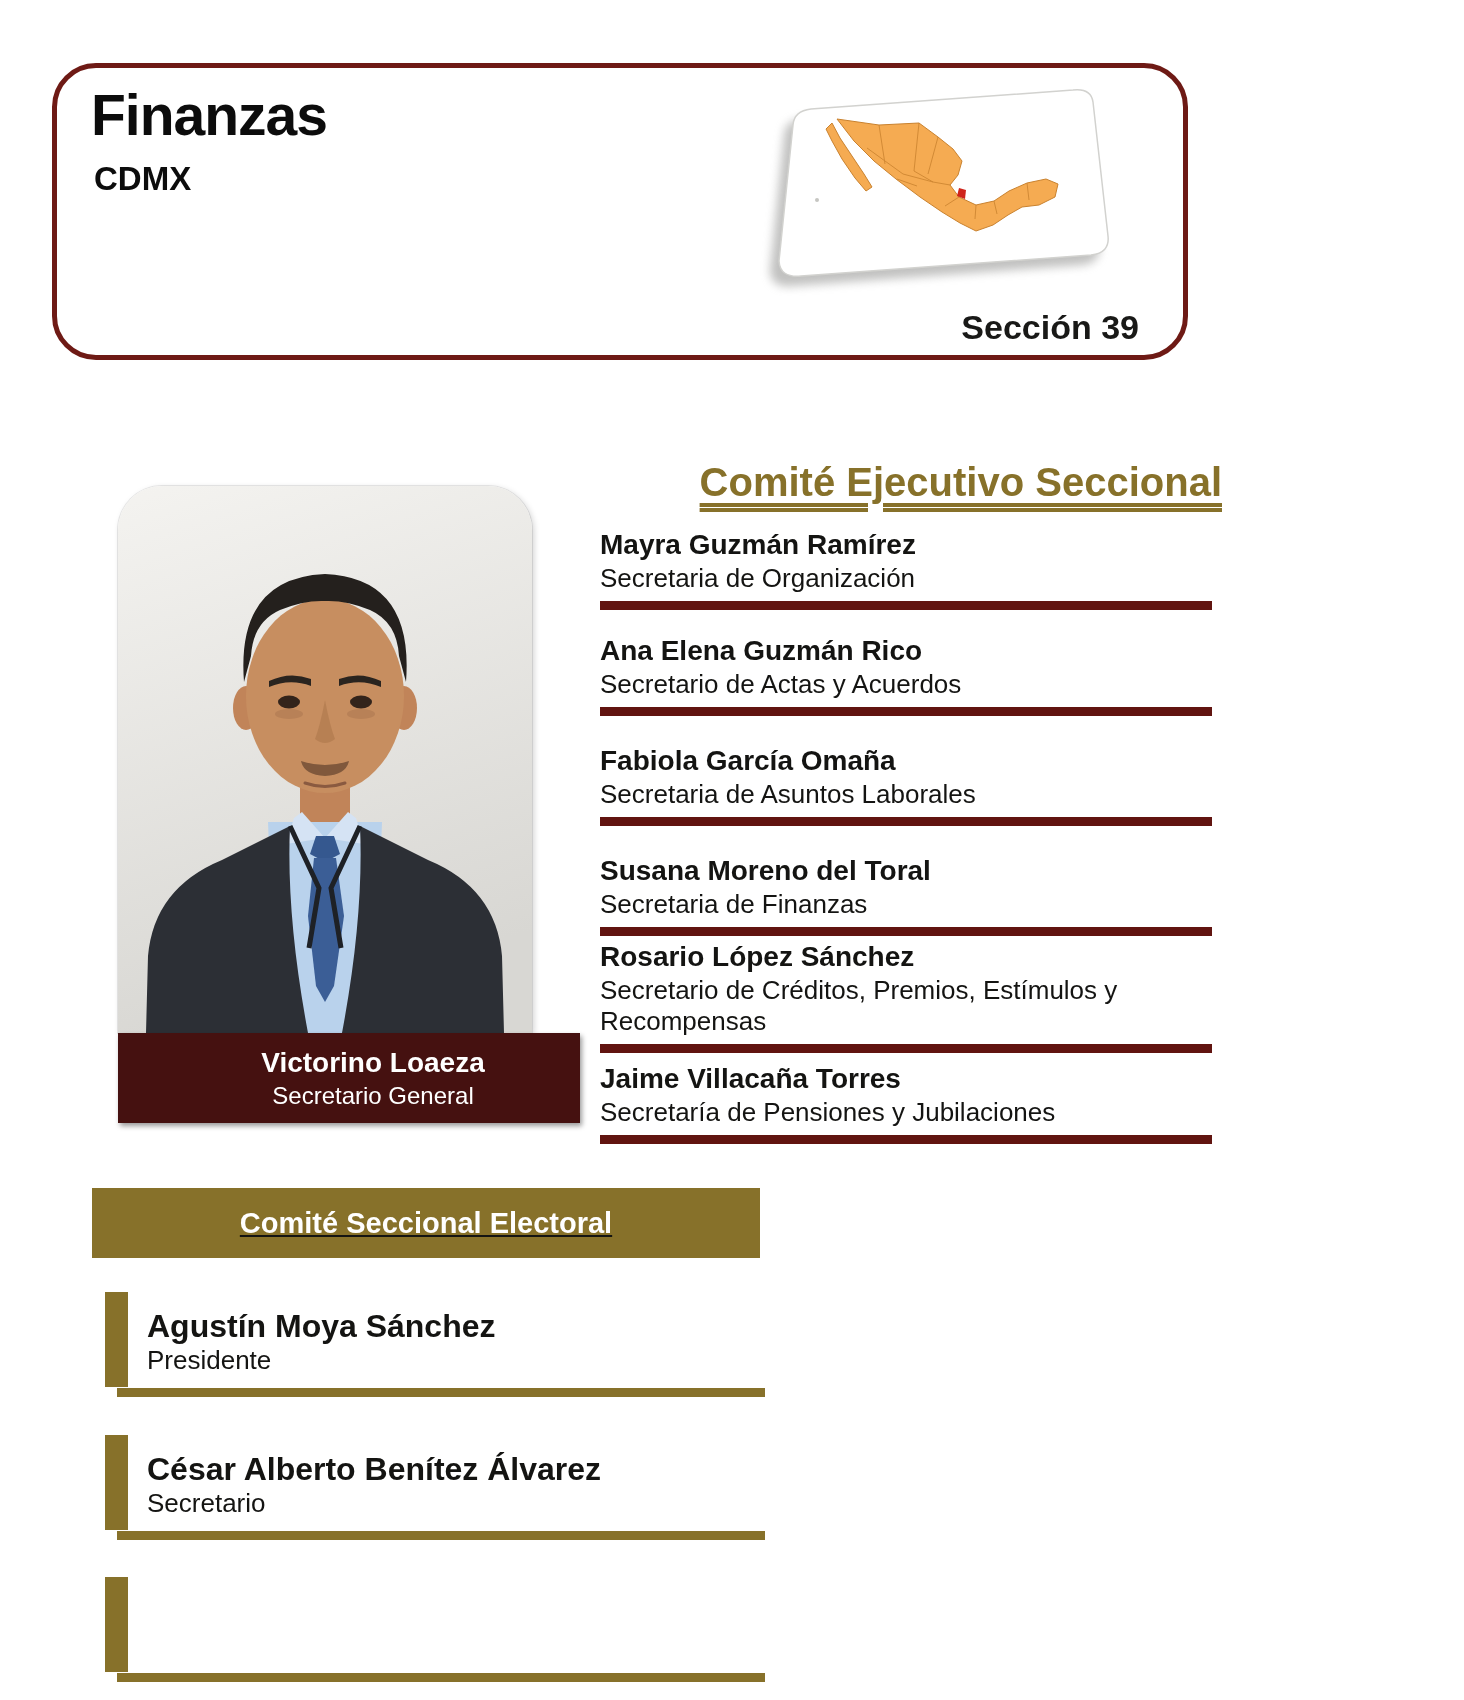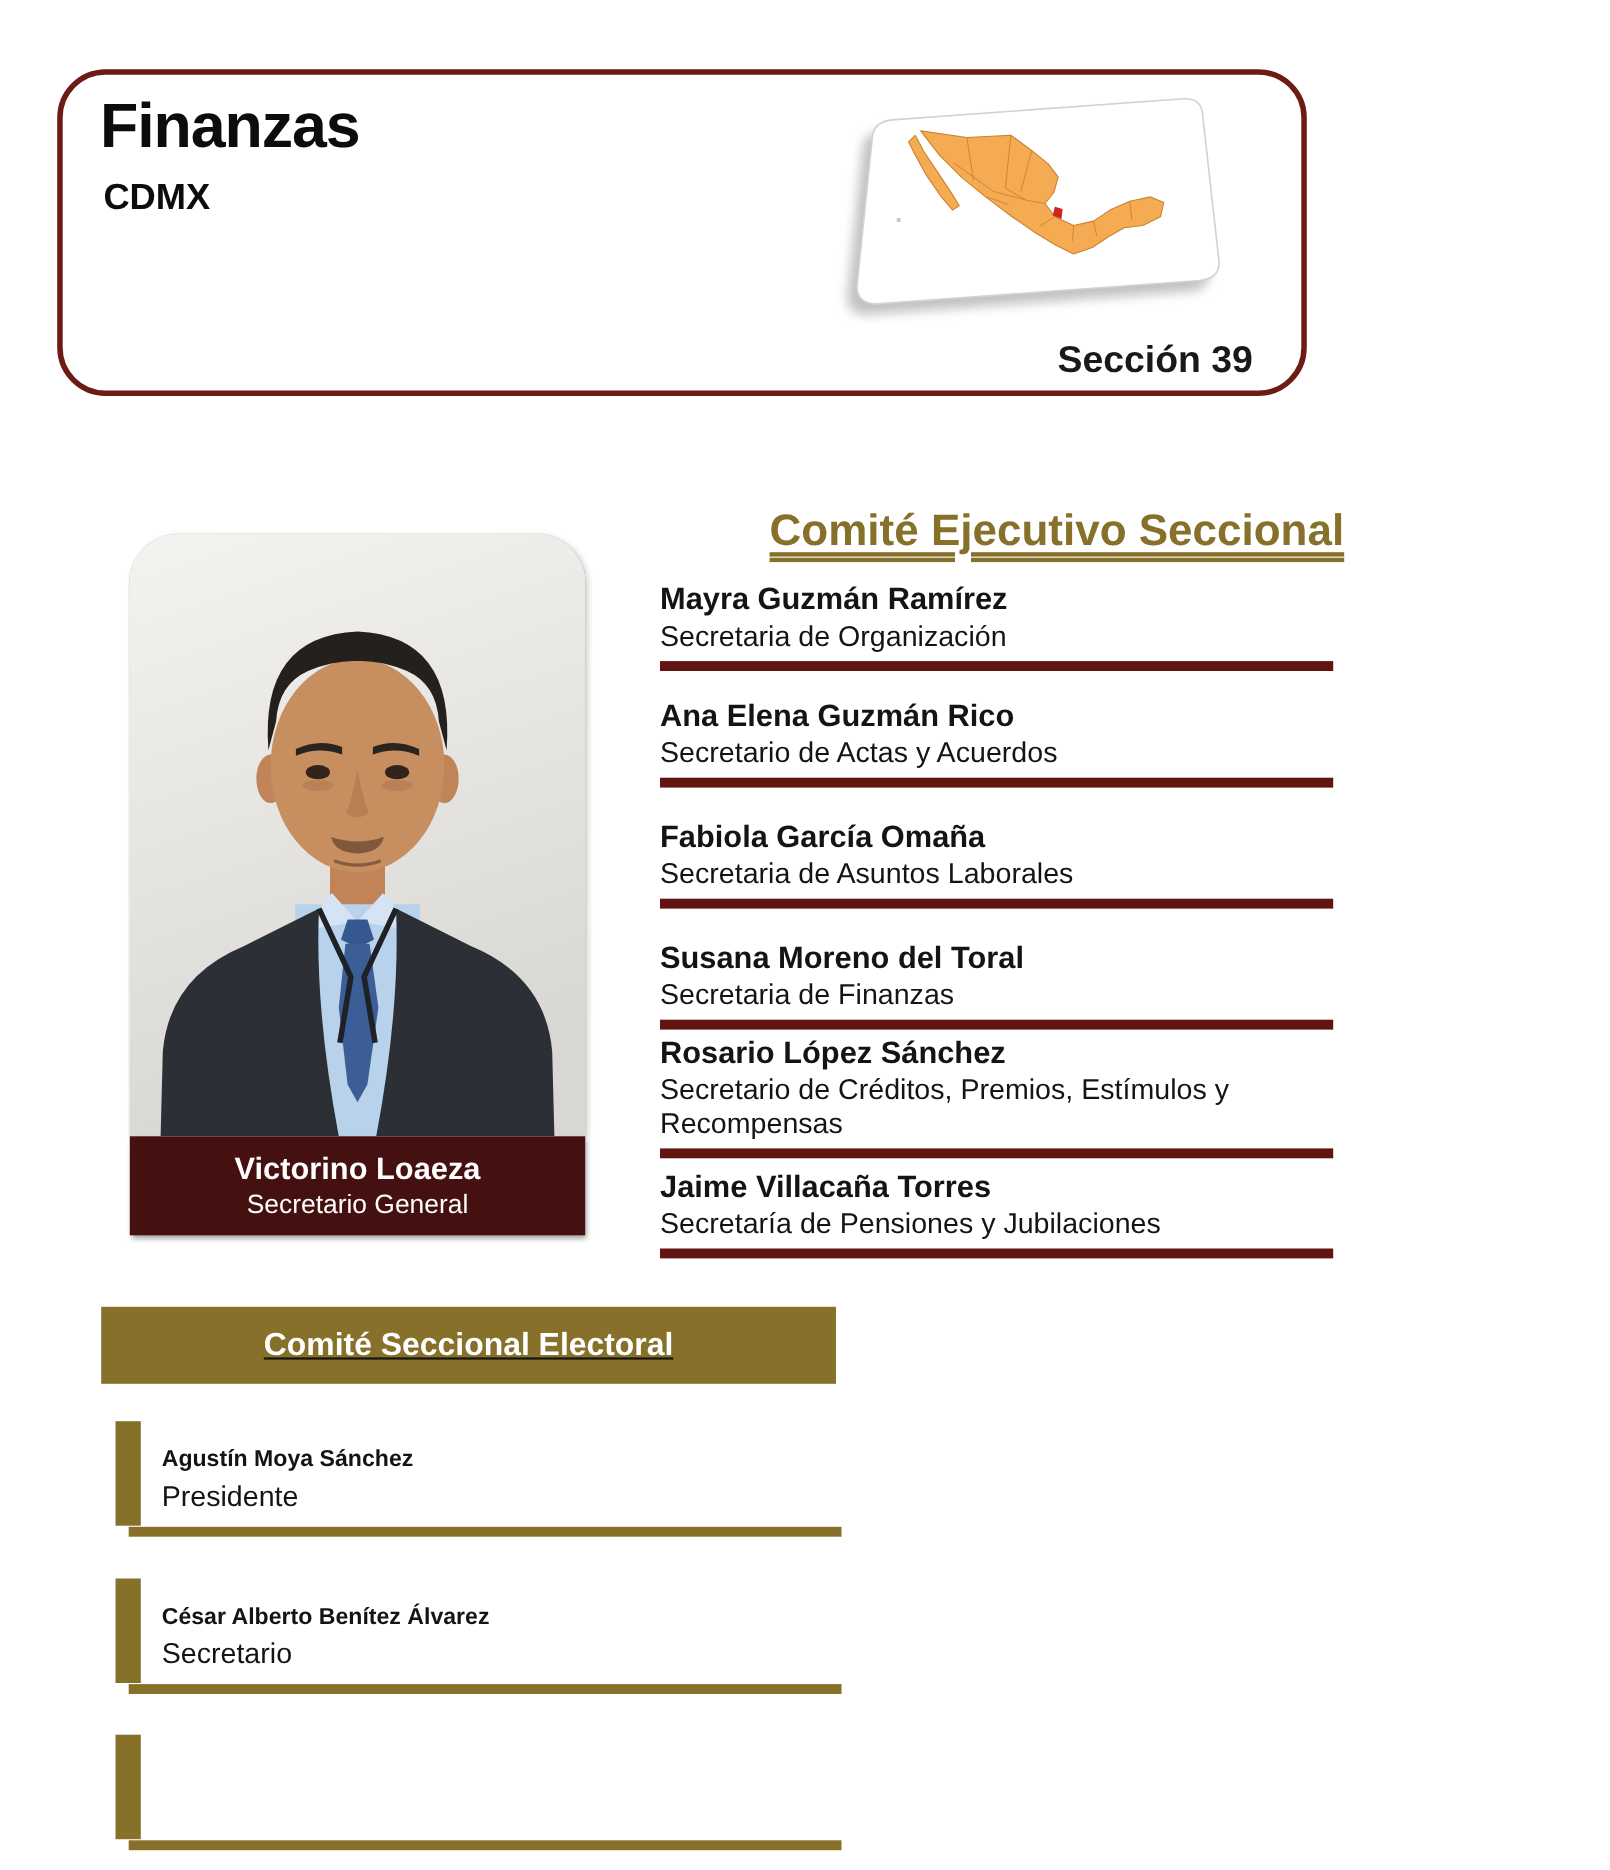--- a/index.html
+++ b/index.html
@@ -36,41 +36,41 @@
   
   .leader-card{position:absolute;left:118px;top:486px;width:414px;}
   .portrait{
     width:414px;height:547px;border-radius:44px 44px 0 0;overflow:hidden;
     box-shadow:0 0 0 1px rgba(0,0,0,.08), 2px 2px 6px rgba(0,0,0,.18);
   }
   .portrait svg{display:block;}
   .leader-caption{
     width:414px;height:90px;background:var(--caption-bg);color:#fff;text-align:center;
     display:flex;flex-direction:column;justify-content:center;gap:3px;
-    box-shadow:2px 3px 5px rgba(0,0,0,.4);position:relative;
+    box-shadow:2px 3px 5px rgba(0,0,0,.4);position:relative;padding-left:48px;
   }
   .leader-name{font-size:28px;font-weight:bold;}
   .leader-role{font-size:24px;}
   
   .member{position:absolute;left:600px;width:612px;}
   .m-name{font-size:28px;font-weight:bold;line-height:33px;color:var(--ink);}
   .m-role{font-size:26px;line-height:31px;margin-top:2px;color:var(--ink);}
   .member.wrap2 .m-role{max-width:540px;}
   .m-rule{height:9px;background:var(--maroon-bar);margin-top:7px;}
   
   .banner{
     position:absolute;left:92px;top:1188px;width:668px;height:70px;background:var(--gold);
     display:flex;align-items:center;justify-content:center;text-decoration:underline;
   }
   .banner-label{color:#ffffff;font-size:29px;font-weight:bold;}
   
   .e-entry{position:absolute;left:105px;width:660px;height:110px;}
   .e-bar{position:absolute;left:0;top:2px;width:23px;height:95px;background:var(--gold);}
   .e-text{margin-left:42px;padding-top:20px;}
-  .e-name{font-size:21px;font-weight:bold;line-height:33px;color:var(--ink);}
+  .e-name{font-size:32px;font-weight:bold;line-height:33px;color:var(--ink);}
   .e-role{font-size:26px;line-height:31px;margin-top:2px;color:var(--ink);}
   .e-rule{position:absolute;left:12px;top:98px;width:648px;height:9px;background:var(--gold);}
 </style>
 </head>
 <body>
 
 <div class="page">
 
   <div class="header-box">
     <div class="hdr-title">Finanzas</div>

